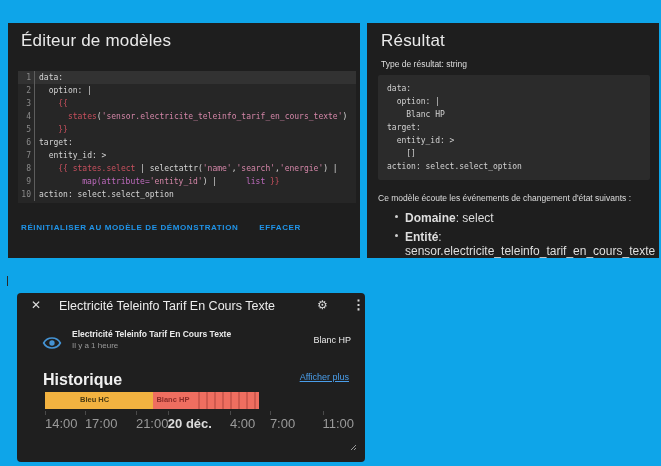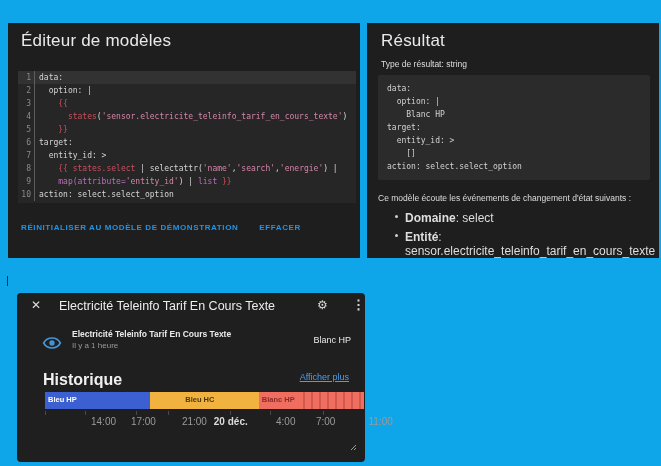--- a/index.html
+++ b/index.html
@@ -12,21 +12,21 @@
   .panel-title { color:#e9e9e9; font-size:17px; font-weight:400; letter-spacing:.2px; }
   #editor-title { position:absolute; left:13px; top:8px; }
   #result-title { position:absolute; left:14px; top:8px; }
 
   
   #code-editor { position:absolute; left:10px; top:48px; width:338px; height:132px; background:#262626; font-family:"DejaVu Sans Mono", monospace; font-size:8px; }
   .ed-row { display:flex; height:13px; line-height:13px; white-space:pre; }
   .ed-row.active { background:#323232; }
   .ed-num { width:17px; text-align:right; padding-right:3px; color:#8a8a8a; border-right:1px solid #5d5d5d; flex:0 0 auto; }
   .ed-code { padding-left:4px; color:#d6d6d6; }
-  .tk-p { color:#d6d6d6; } .tk-r { color:#c8505e; } .tk-s { color:#d486a8; } .tk-m { color:#bf6bbf; }
+  .tk-p { color:#d6d6d6; } .tk-r { color:#c8505e; } .tk-s { color:#d486a8; } .tk-m { color:#bf6bbf;margin-left:24px; }
 
   #editor-buttons { position:absolute; left:13px; top:200px; display:flex; gap:21px; align-items:center; }
   .text-btn { color:#2094e8; font-size:8px; font-weight:bold; letter-spacing:.6px; cursor:pointer; background:none; border:none; font-family:"Liberation Sans", sans-serif; }
 
   
   #result-type { position:absolute; left:14px; top:36px; color:#dedede; font-size:8.5px; }
   #result-code { position:absolute; left:11px; top:52px; width:272px; background:#2b2b2b; border-radius:2px; padding:7px 9px; font-family:"DejaVu Sans Mono", monospace; font-size:8px; color:#d2d2d2; }
   #result-code div { height:13px; line-height:13px; white-space:pre; }
   #result-listen { position:absolute; left:11px; top:170px; width:275px; color:#dedede; font-size:8.5px; }
   #result-events { position:absolute; left:28px; top:188px; color:#dedede; font-size:12px; list-style:none; }
@@ -53,21 +53,21 @@
 
   #history-title { position:absolute; left:26px; top:78px; font-size:16px; font-weight:bold; color:#f0f0f0; }
   #history-more { position:absolute; right:16px; top:79px; font-size:9px; color:#4a9eea; text-decoration:underline; cursor:pointer; }
 
   #timeline { position:absolute; left:28px; top:99px; width:319px; height:17px; display:flex; }
   .seg { position:relative; height:100%; overflow:hidden; }
   .seg-label { position:absolute; left:3px; top:3px; font-size:7.5px; font-weight:bold; white-space:nowrap; }
   .seg.striped { background:repeating-linear-gradient(90deg,#ef6e60 0 6px,#cf594e 6px 8px); }
 
   #axis { position:absolute; left:28px; top:123px; width:319px; height:10px; }
-  #axis span { position:absolute; font-size:10px; color:#9a9a9a; white-space:nowrap;margin-left:46px; }
+  #axis span { position:absolute; font-size:13px; color:#9a9a9a; white-space:nowrap; }
   #axis span.bold { color:#dcdcdc; font-weight:bold; }
   .tick { position:absolute; top:-5px; width:1px; height:4px; background:#4a4a4a; }
 
   #resize-grip { position:absolute; right:8px; bottom:11px; width:8px; height:8px; cursor:nwse-resize; }
 </style>
 </head>
 <body>
 
 <div id="stage">
 
@@ -129,23 +129,20 @@
       </svg>
       <span id="entity-name">Electricité Teleinfo Tarif En Cours Texte</span>
       <span id="entity-last">Il y a 1 heure</span>
       <span id="entity-state">Blanc HP</span>
     </div>
 
     <div id="history-title">Historique</div>
     <a id="history-more">Afficher plus</a>
 
     <div id="timeline">
-        <div class="seg" style="width: 33%; background: rgb(60, 96, 210);">
-          <span class="seg-label" style="color: rgb(255, 255, 255);">Bleu HP</span>
-        </div>
         <div class="seg" style="width: 34%; background: rgb(242, 178, 64);">
           <span class="seg-label" style="color: rgb(74, 58, 18); margin-left: 32px;">Bleu HC</span>
         </div>
         <div class="seg" style="width: 12%; background: rgb(239, 110, 96);">
           <span class="seg-label" style="color: rgb(140, 44, 40);">Blanc HP</span>
         </div>
         <div class="seg striped" style="width: 21%;"></div>
       </div>
     <div id="axis">
         <span style="left: 0%;">14:00</span>

